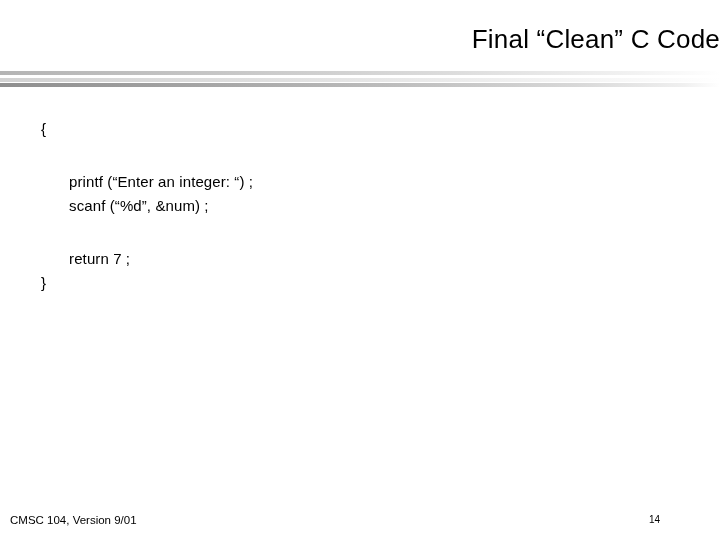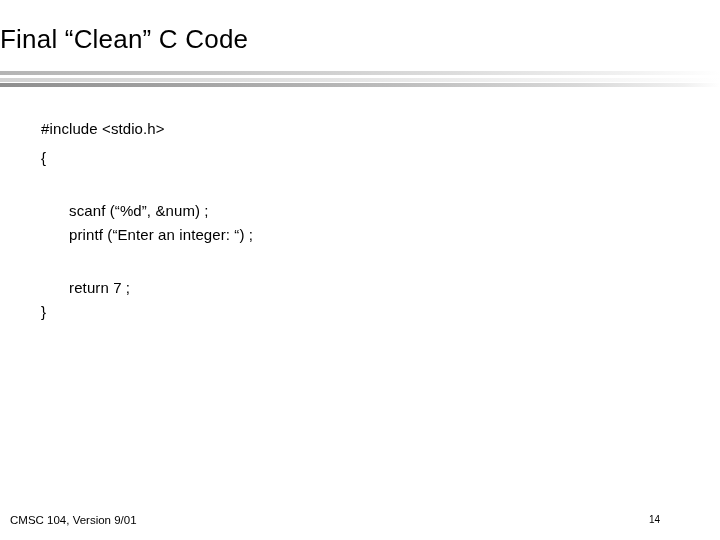--- a/index.html
+++ b/index.html
@@ -16,21 +16,21 @@
     color: #000000;
     -webkit-font-smoothing: none;
   }
 
   
   .slide-title {
     position: absolute;
     left: 0;
     top: 22px;
     width: 720px;
-    text-align: left;
+    text-align: right;
     font-size: 26px;
     line-height: 34px;
     font-weight: normal;
     letter-spacing: 0.2px;
     color: #000000;
     white-space: pre;
   }
 
   
   .divider {
@@ -123,39 +123,36 @@
 
 <div class="divider">
   <div class="band-a"></div>
   <div class="band-gap"></div>
   <div class="band-b"></div>
   <div class="band-c"></div>
 </div>
 
 <div class="code-body">
 
-  <div class="code-line">
-    <span>#include &lt;stdio.h&gt;</span>
-  </div>
 
 
 
   <div class="code-line tight">
     <span>{</span>
   </div>
 
 
   <div class="code-line blank"></div>
 
   <div class="code-line tight">
-    <span class="indent1"></span><span>scanf (“%d”, &amp;num) ;</span>
+    <span class="indent1"></span><span>printf (“Enter an integer: “) ;</span>
   </div>
 
   <div class="code-line tight">
-    <span class="indent1"></span><span>printf (“Enter an integer: “) ;</span>
+    <span class="indent1"></span><span>scanf (“%d”, &amp;num) ;</span>
   </div>
 
 
   <div class="code-line blank"></div>
 
   <div class="code-line tight">
     <span class="indent1"></span><span>return 7 ;</span>
   </div>
 
   <div class="code-line tight">

